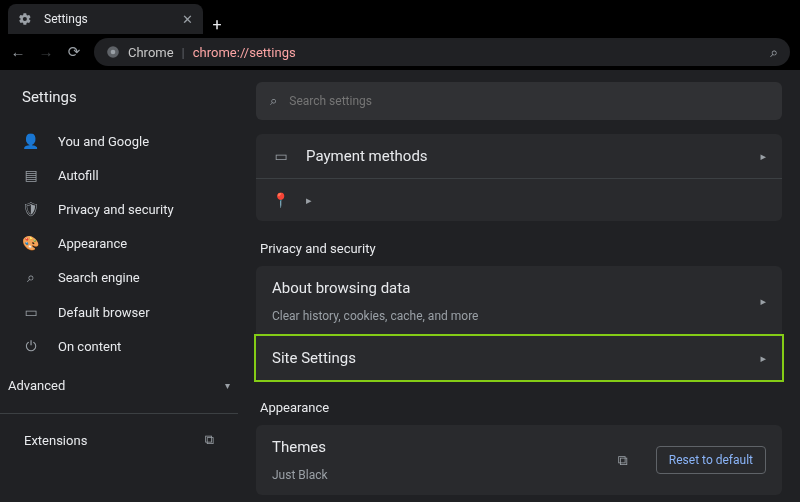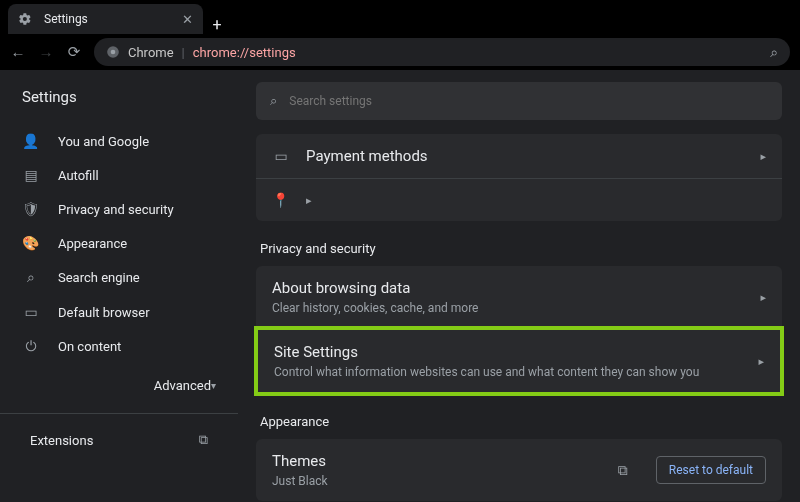--- a/index.html
+++ b/index.html
@@ -14,37 +14,37 @@
 .omnibox{flex:1;height:28px;background:#202124;border-radius:14px;display:flex;align-items:center;padding:0 12px;gap:8px;color:#9aa0a6;font-size:13px}
 .omni-label{color:#c7c7c7}
 .omni-sep{color:#5f6368}
 .omni-url{color:#fca5a5}
 .main{display:flex;height:calc(502px - 70px);background:#202124}
 .sidebar{width:238px;background:#202124;display:flex;flex-direction:column}
 .side-title{font-size:15px;padding:18px 22px 14px}
 .side-list{padding-top:4px}
 .side-item{display:flex;align-items:center;gap:18px;padding:9px 22px;font-size:13px;color:#e8eaed;cursor:pointer}
 .side-ico{width:18px;text-align:center;color:#9aa0a6;font-size:14px}
-.side-adv{display:flex;align-items:center;justify-content:flex-end;padding:14px 22px;font-size:13px;cursor:pointer;color:#e8eaed}
+.side-adv{display:flex;align-items:center;justify-content:space-between;padding:14px 8px;font-size:13px;cursor:pointer;color:#e8eaed}
 .side-sep{border-top:1px solid #3c4043;margin:6px 0}
-.side-ext{display:flex;align-items:center;justify-content:space-between;padding:12px 30px;font-size:13px;cursor:pointer}
+.side-ext{display:flex;align-items:center;justify-content:space-between;padding:12px 24px;font-size:13px;cursor:pointer}
 .content{flex:1;background:#202124;overflow-y:auto;padding:0 18px 20px 18px}
 .search-wrap{padding:12px 0 6px}
 .search-box{height:38px;background:#303134;border-radius:6px;display:flex;align-items:center;padding:0 14px;gap:12px;color:#9aa0a6}
 .search-box input{background:transparent;border:none;outline:none;color:#ec4899;font-size:12px;flex:1}
 .card-list{background:#292a2d;border-radius:6px;margin-top:8px}
 .row{display:flex;align-items:center;padding:13px 16px;gap:16px;cursor:pointer;border-top:1px solid #3c4043}
 .row:first-child{border-top:none}
 .row-ico{width:18px;color:#9aa0a6;text-align:center;font-size:14px}
 .row-body{flex:1}
 .row-title{color:#e8eaed;font-size:15px}
-.row-sub{color:#9aa0a6;font-size:12px;margin-top:4px}
+.row-sub{color:#9aa0a6;font-size:12px;margin-top:12px}
 .row-arrow{color:#9aa0a6;font-size:11px}
 .section-h{font-size:13px;color:#e8eaed;margin:20px 4px 10px}
-.row.highlight{border:4px solid #84cc16;margin:-2px}
+.row.highlight{border:2px solid #84cc16;margin:-2px}
 .btn{border:1px solid #5f6368;color:#8ab4f8;background:transparent;border-radius:4px;padding:6px 12px;font-size:12px;cursor:pointer}
 .open-ico{color:#9aa0a6;font-size:14px;margin-right:12px}
 svg{display:block}
 </style>
 </head>
 <body>
 
 <div class="tabstrip">
   <div class="tab">
     <span class="side-ico">
@@ -148,21 +148,20 @@
       <div class="row">
         <div class="row-body">
           <div class="row-title">About browsing data</div>
           <div class="row-sub">Clear history, cookies, cache, and more</div>
         </div>
         <span class="row-arrow">▸</span>
       </div>
       <div class="row highlight">
         <div class="row-body">
           <div class="row-title">Site Settings</div>
-          <div class="row-sub">Control what information websites can use and what content they can show you</div>
         </div>
         <span class="row-arrow">▸</span>
       </div>
     </div>
 
     <div class="section-h">Appearance</div>
     <div class="card-list">
       <div class="row">
         <div class="row-body">
           <div class="row-title">Themes</div>

